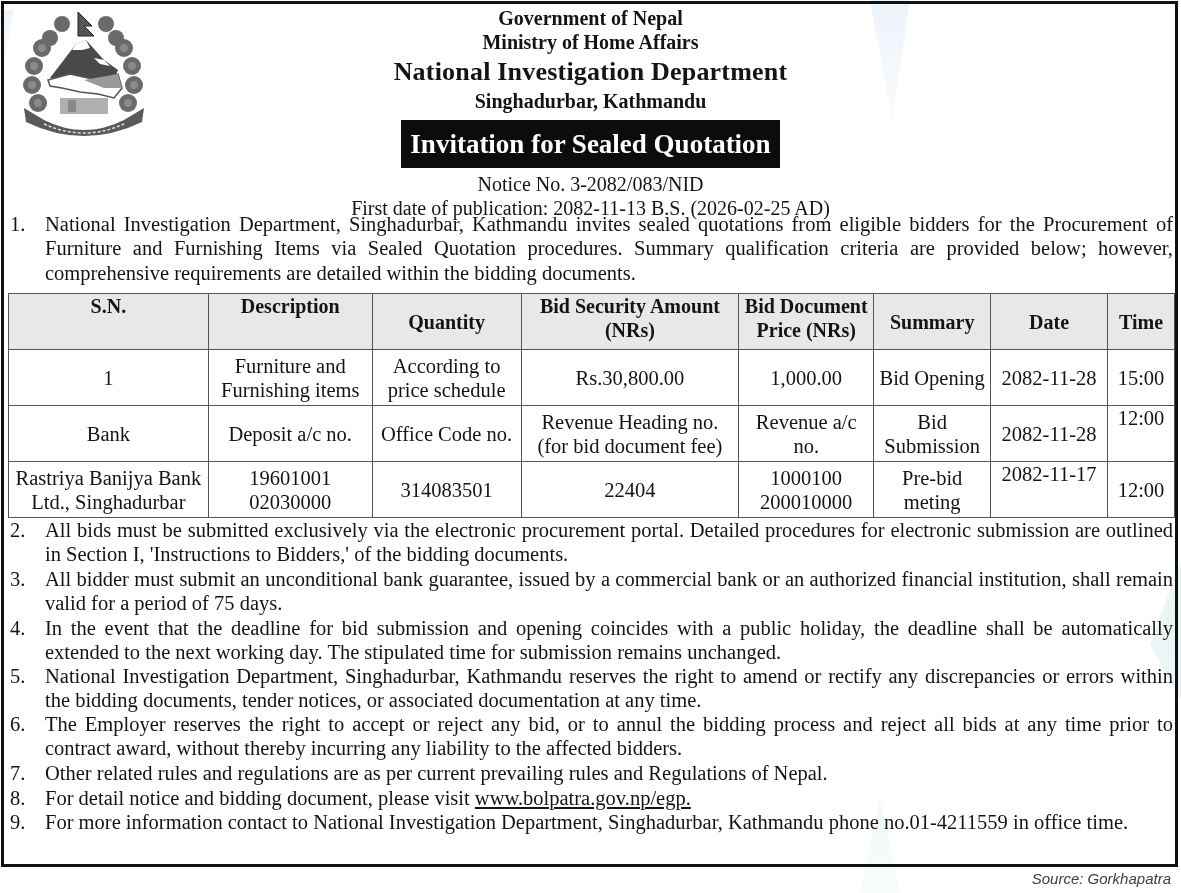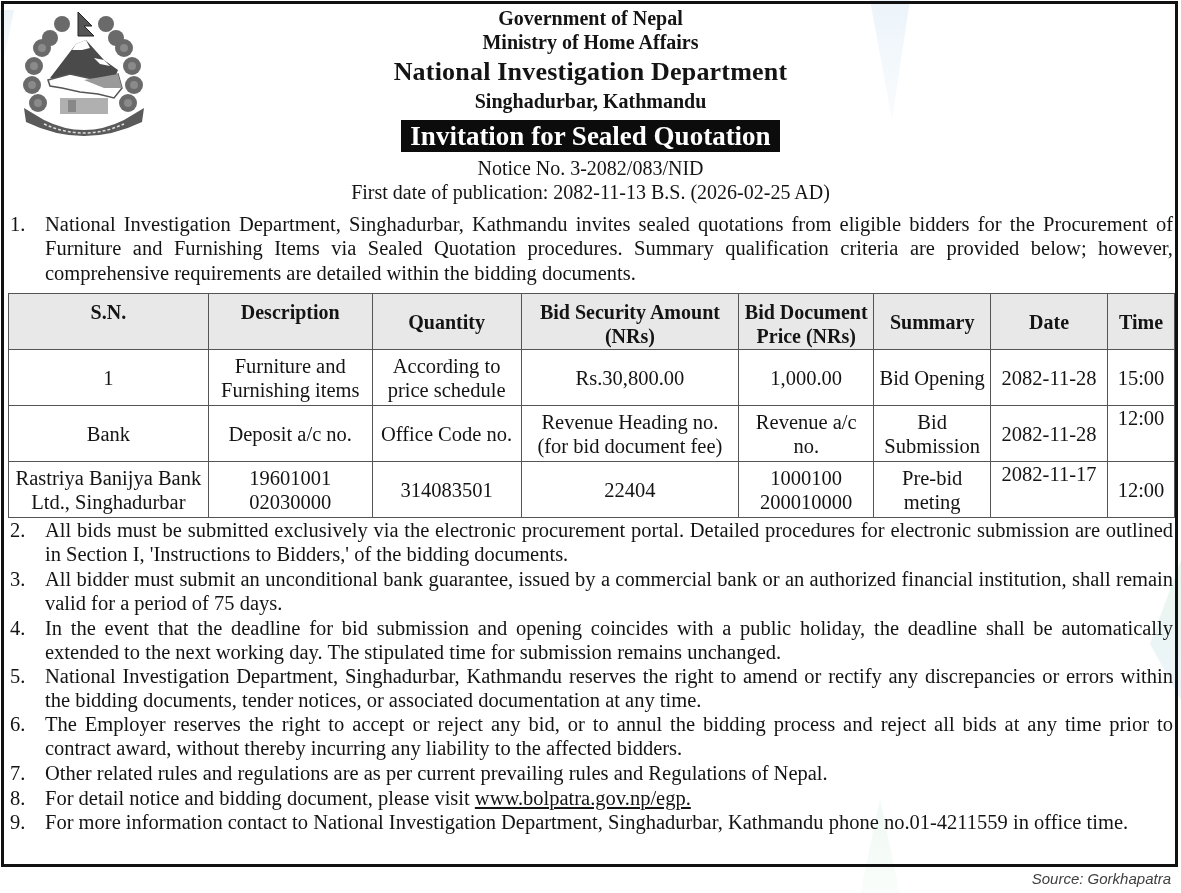--- a/index.html
+++ b/index.html
@@ -17,35 +17,35 @@
 
   
   .emblem { position: absolute; left: 14px; top: 8px; width: 140px; height: 136px; }
 
   
   .hdr { position: absolute; left: 0; right: 0; top: 6px; text-align: center; }
   .hdr .l1 { font-weight: bold; font-size: 20px; line-height: 24px; }
   .hdr .l2 { font-weight: bold; font-size: 20px; line-height: 24px; }
   .hdr .l3 { font-weight: bold; font-size: 26px; line-height: 36px; letter-spacing: 0.2px; }
   .hdr .l4 { font-weight: bold; font-size: 20px; line-height: 22px; }
-  .banner { display: inline-block; background: #0c0c0c; color: #ffffff; font-weight: bold; font-size: 27px; line-height: 32px; padding: 0 9px; margin-top: 8px; }
+  .banner { display: inline-block; background: #0c0c0c; color: #ffffff; font-weight: bold; font-size: 27px; line-height: 32px; padding: 8px 9px; margin-top: 8px; }
   .hdr .l5 { font-size: 20px; line-height: 24px; margin-top: 4px; }
   .hdr .l6 { font-size: 20px; line-height: 24px; }
 
   
   .clause { position: absolute; left: 10px; width: 1163px; font-size: 20.5px; line-height: 24.3px; }
   .clause .num { position: absolute; left: 0; top: 0; width: 30px; }
   .clause .txt { margin-left: 35px; text-align: justify; }
   .link { text-decoration: underline; }
 
   
   table.bid { position: absolute; left: 8px; top: 293px; width: 1167px; border-collapse: collapse; font-size: 20.5px; line-height: 24px; }
   table.bid th, table.bid td { border: 1.5px solid #555; text-align: center; padding: 0 2px; }
   table.bid th { background: #e8e8e8; font-weight: bold; height: 56px; font-size: 20px; line-height: 24px; vertical-align: middle; }
-  table.bid th.top { vertical-align: top; padding-top: 6px; margin-top: 7px; }
+  table.bid th.top { vertical-align: top; padding-top: 0; margin-top: 7px; }
   table.bid td { height: 56px; vertical-align: middle; }
   table.bid td.vtop { vertical-align: top; }
 
   .source { position: absolute; right: 10px; top: 870px; font-family: "Liberation Sans", "DejaVu Sans", sans-serif; font-style: italic; font-size: 15px; color: #404040; }
 </style>
 </head>
 <body>
 
 <div class="wm wm-streak-1"></div>
 <div class="wm wm-streak-2"></div>

